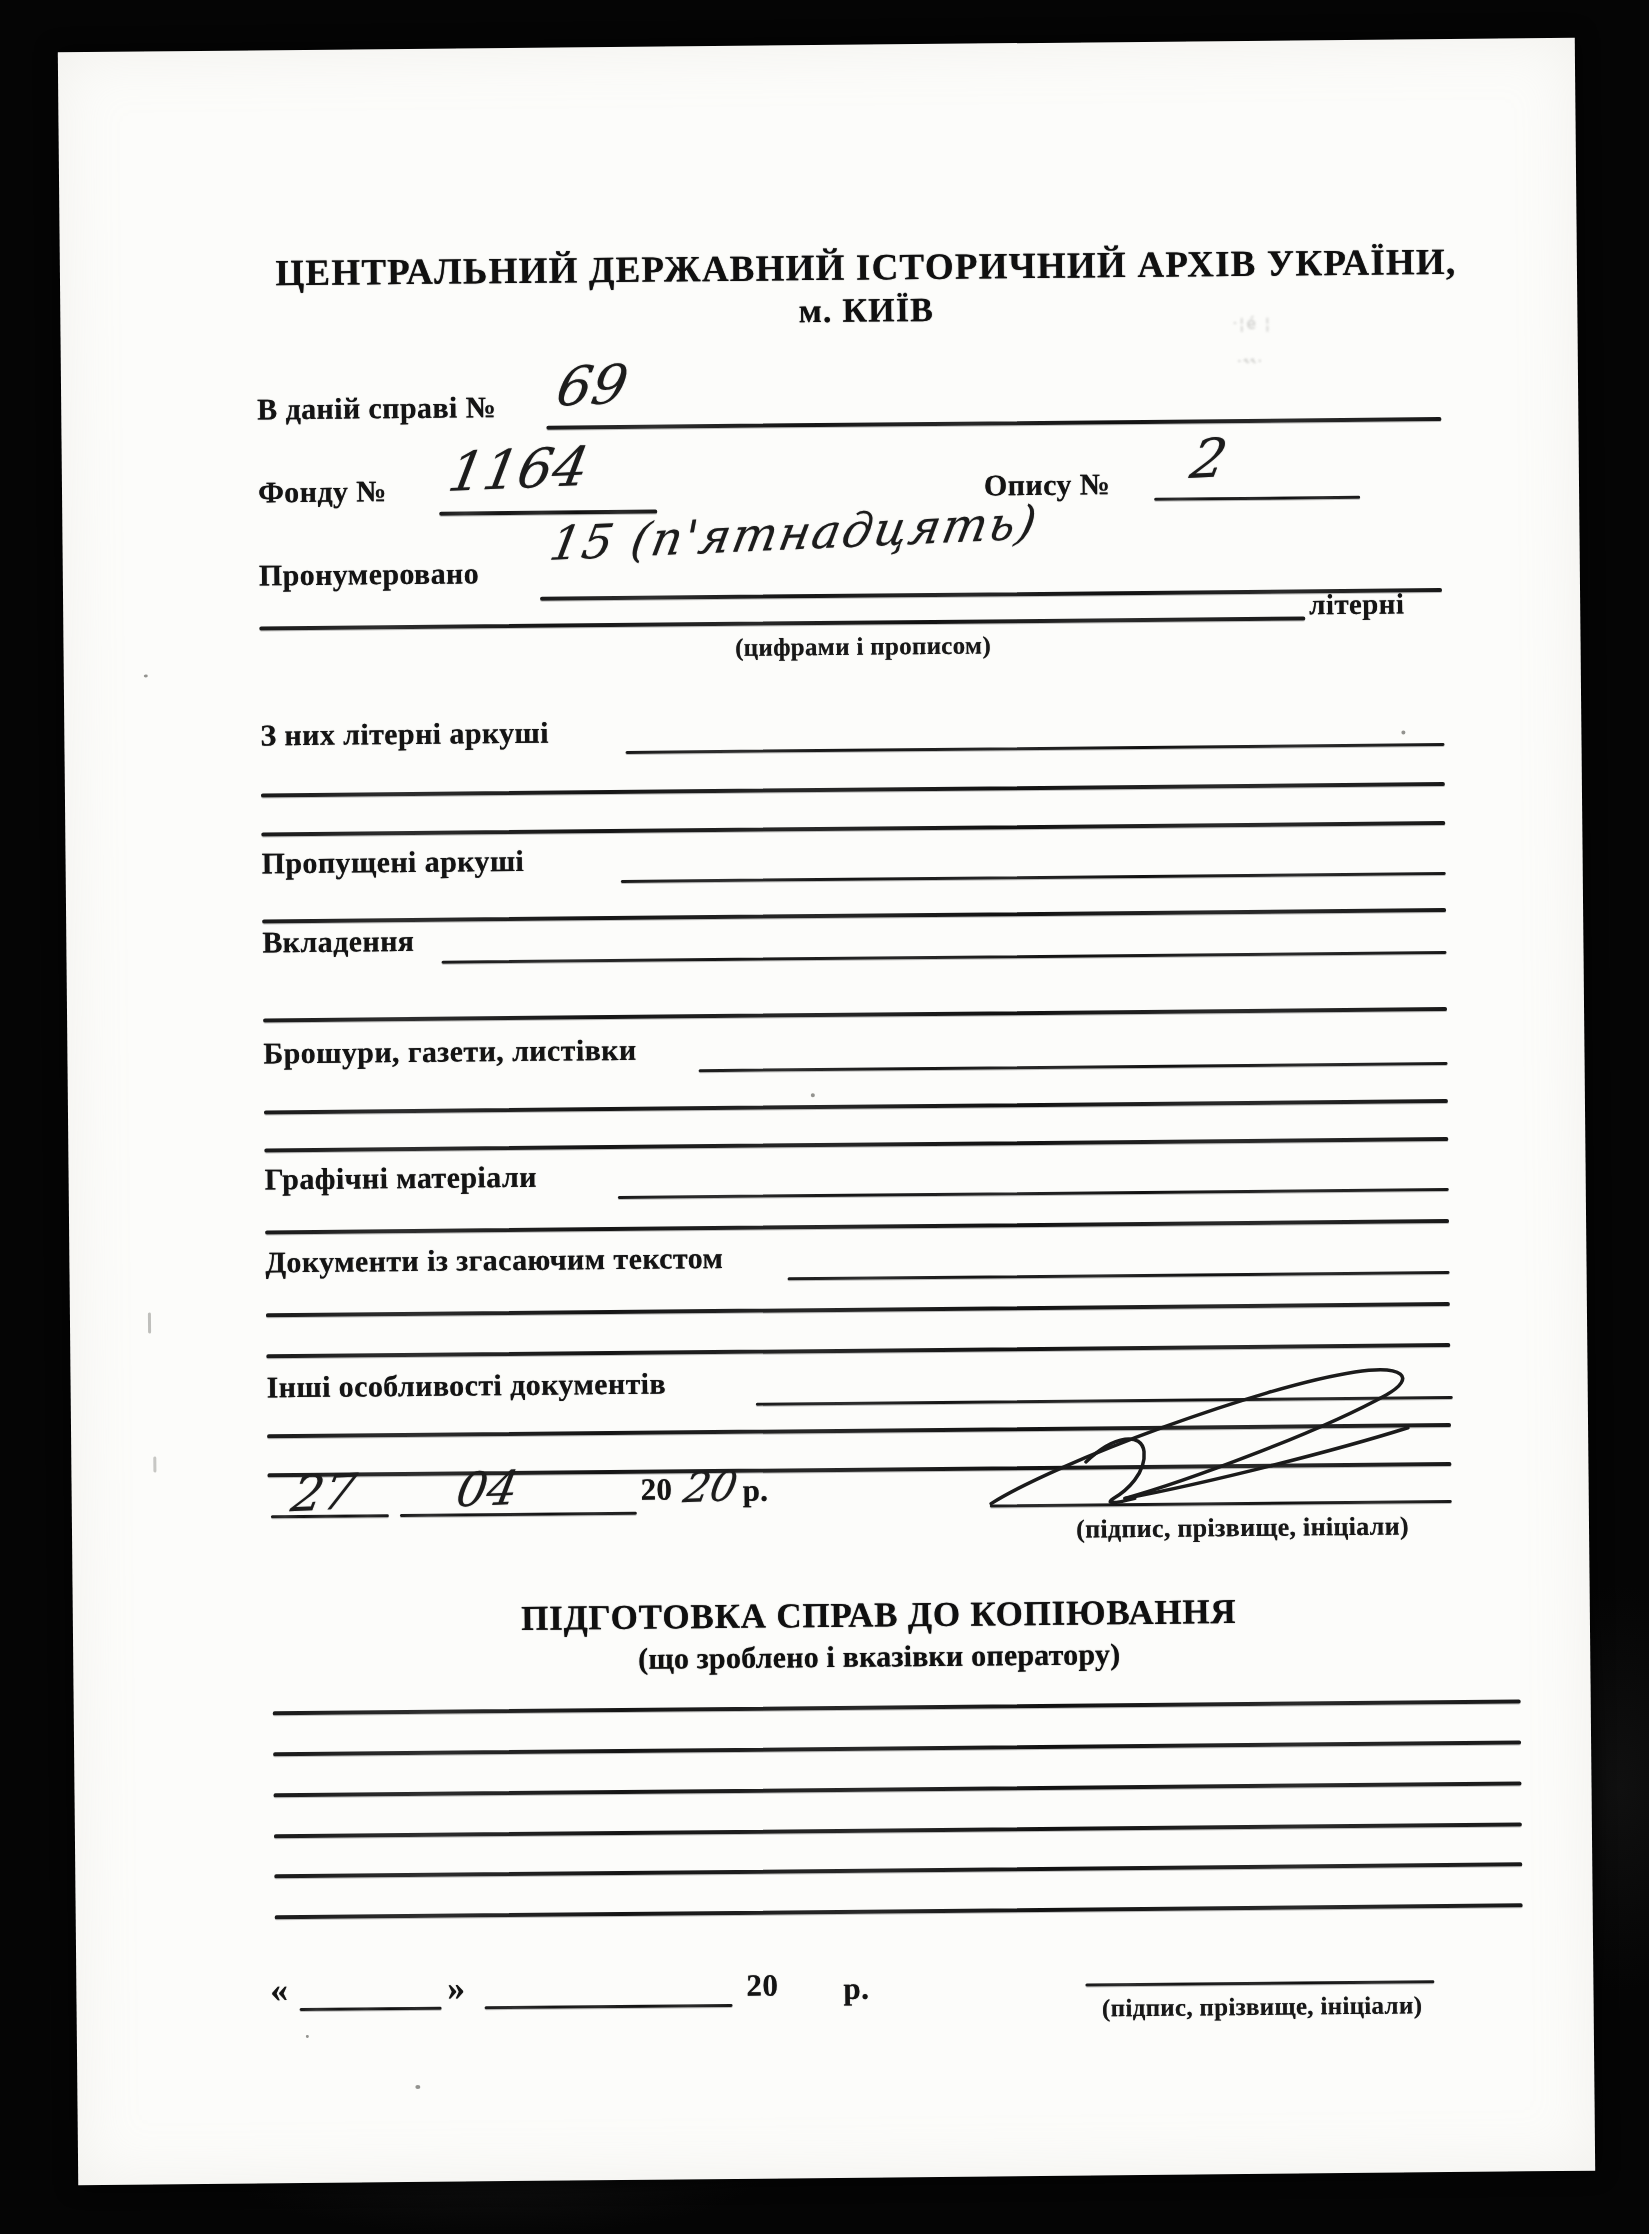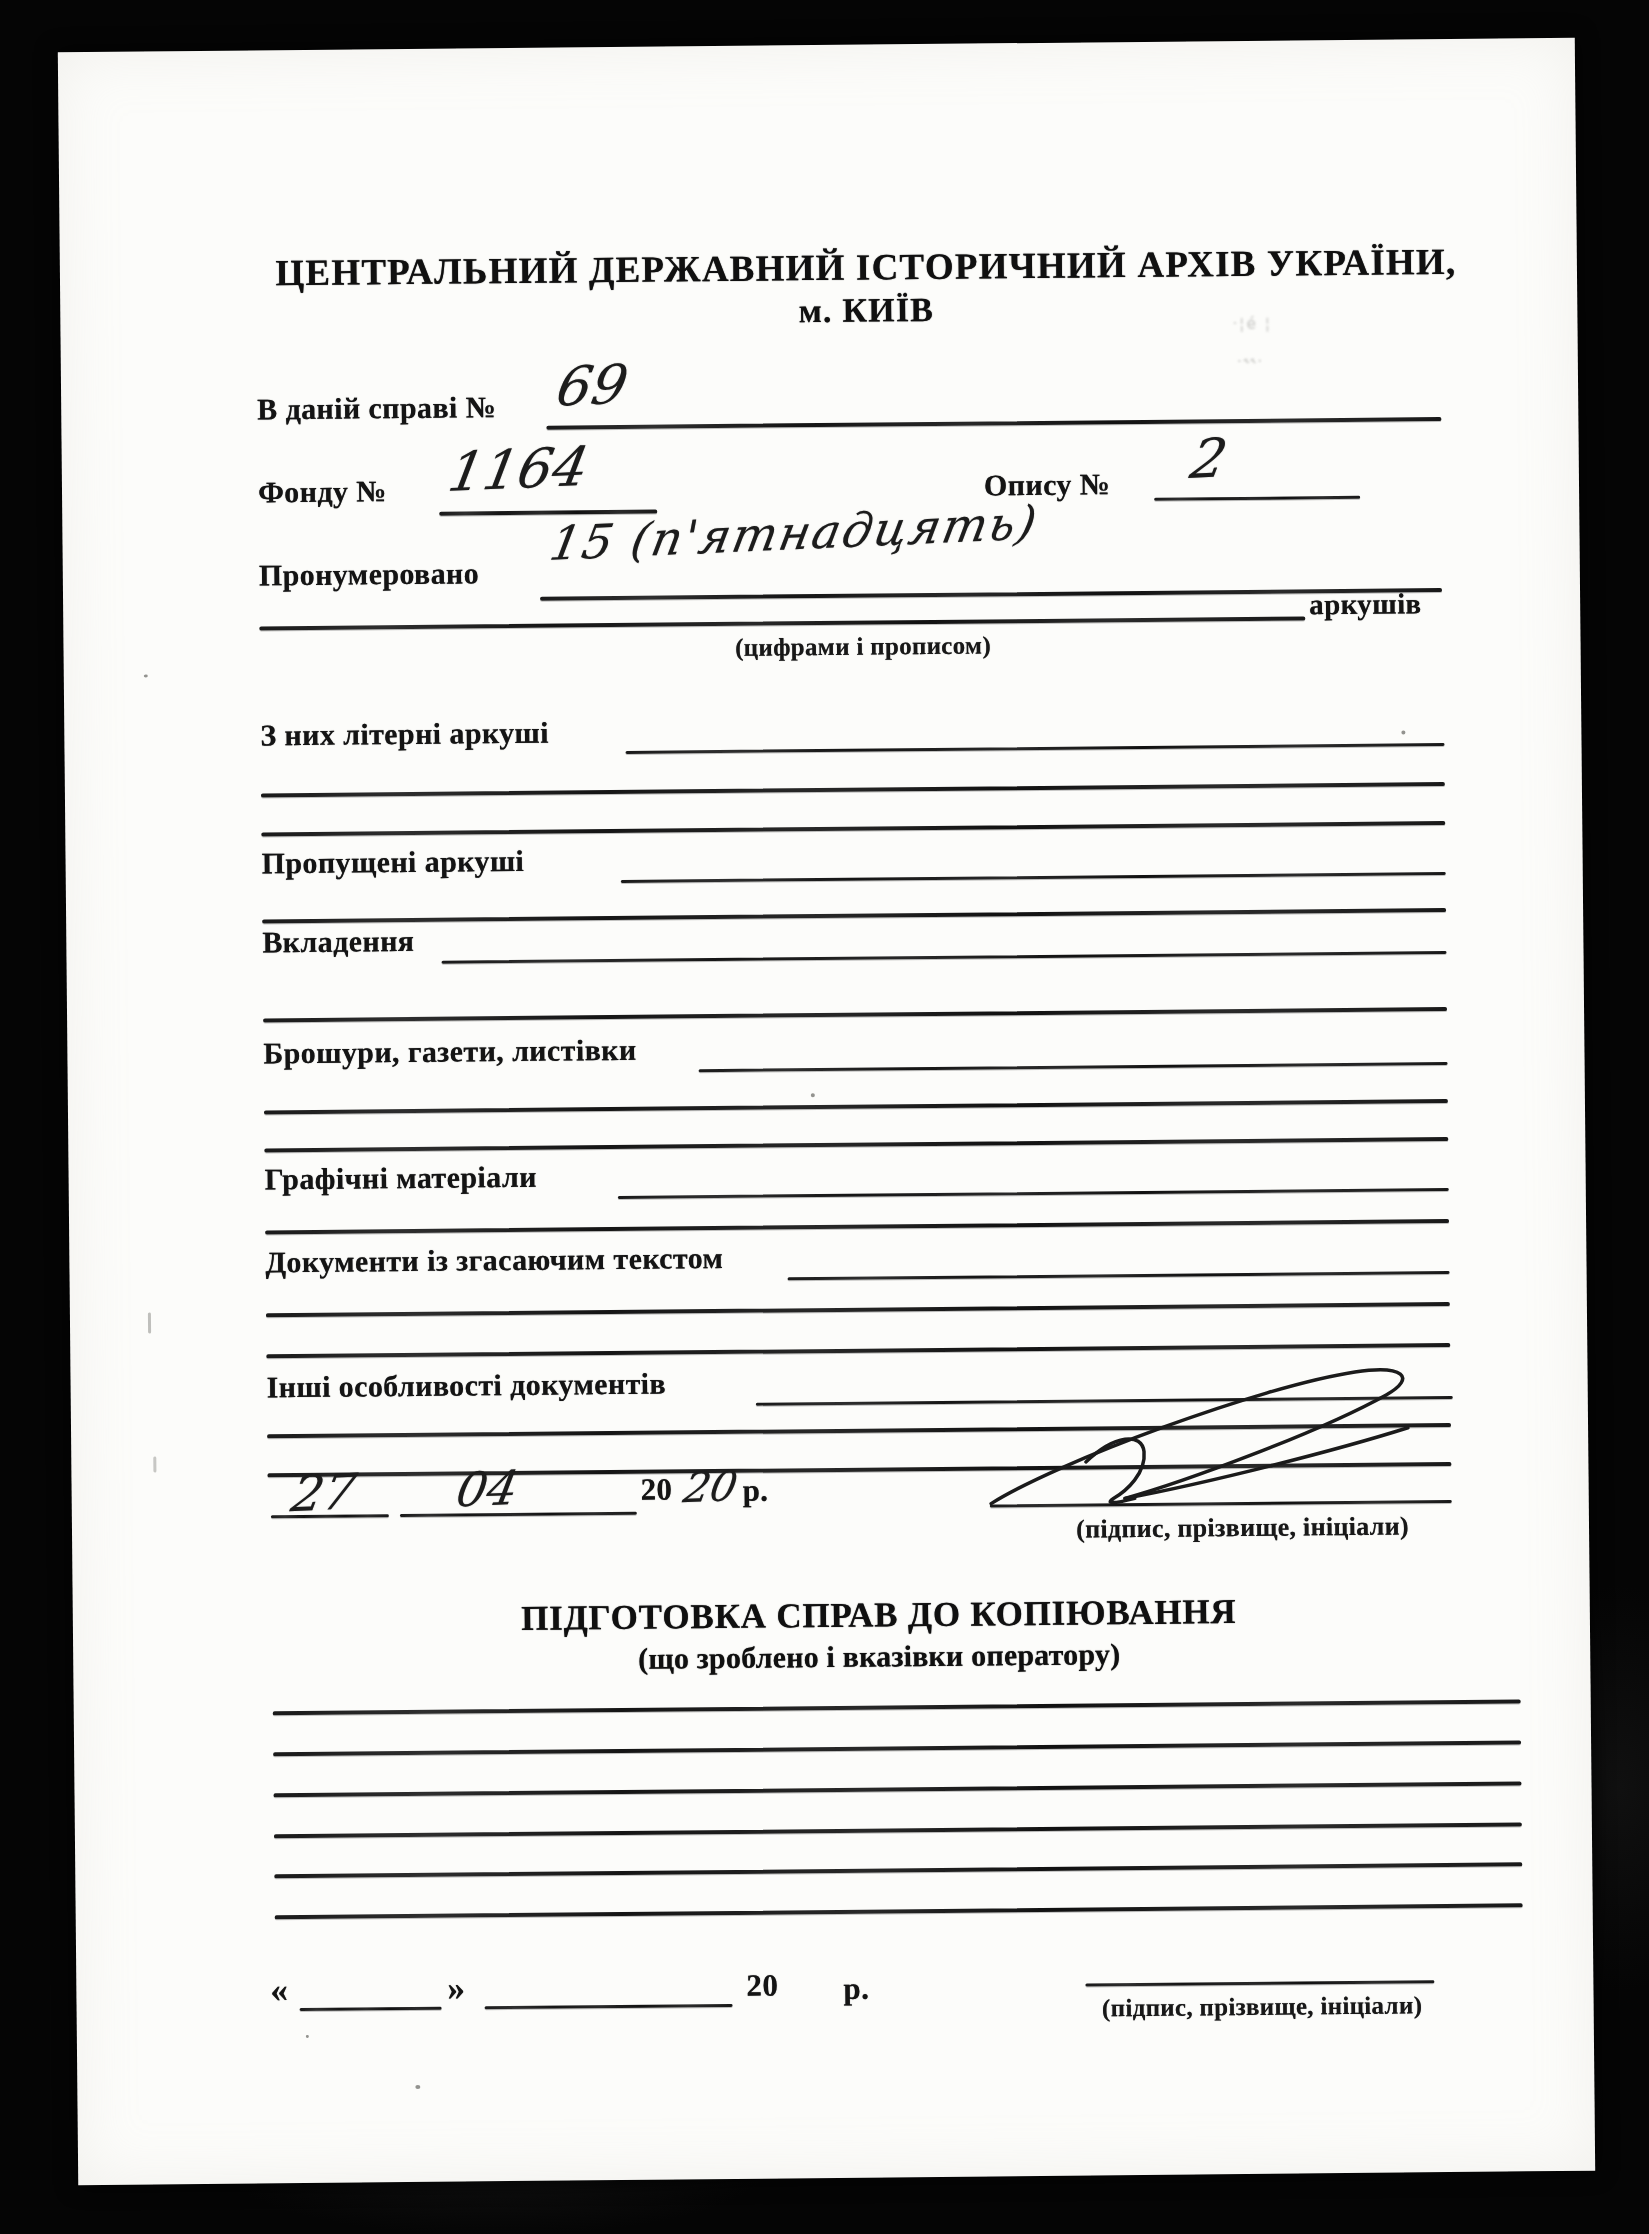--- a/index.html
+++ b/index.html
@@ -80,21 +80,21 @@
 
   <div class="lbl" style="left:922px;top:425px;">Опису №</div>
   <div class="hw" style="left:1130px;top:386px;font-size:54px;">2</div>
   <div class="rule thin" style="left:1092px;top:456px;width:206px;"></div>
 
   <div class="lbl" style="left:196px;top:508px;">Пронумеровано</div>
   <div class="hw" style="left:490px;top:460px;font-size:47px;letter-spacing:1.9px;">15 (п'ятнадцять)</div>
   <div class="rule" style="left:477px;top:549px;width:902px;"></div>
 
   <div class="rule" style="left:196px;top:576px;width:1046px;"></div>
-  <div class="lbl" style="left:1246px;top:549px;font-size:29px;">аркушів</div>
+  <div class="lbl" style="left:1246px;top:549px;font-size:29px;">літерні</div>
   <div class="hint" style="left:557px;top:588px;width:485px;">(цифрами і прописом)</div>
 
   <div class="lbl" style="left:196px;top:668px;">З них літерні аркуші</div>
   <div class="rule thin" style="left:561px;top:704px;width:819px;"></div>
   <div class="rule" style="left:196px;top:743px;width:1184px;"></div>
   <div class="rule" style="left:196px;top:782px;width:1184px;"></div>
 
   <div class="lbl" style="left:196px;top:796px;">Пропущені аркуші</div>
   <div class="rule thin" style="left:555px;top:833px;width:825px;"></div>
   <div class="rule" style="left:196px;top:869px;width:1184px;"></div>

